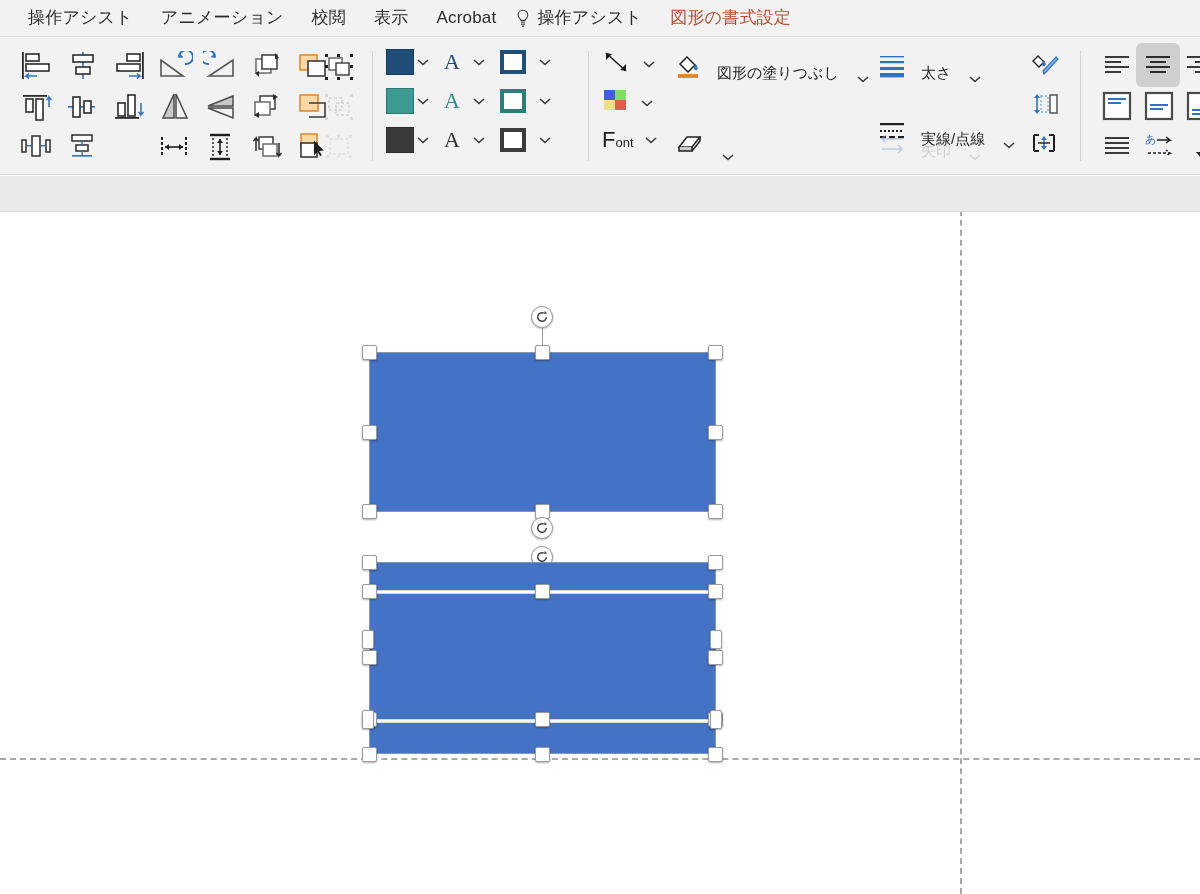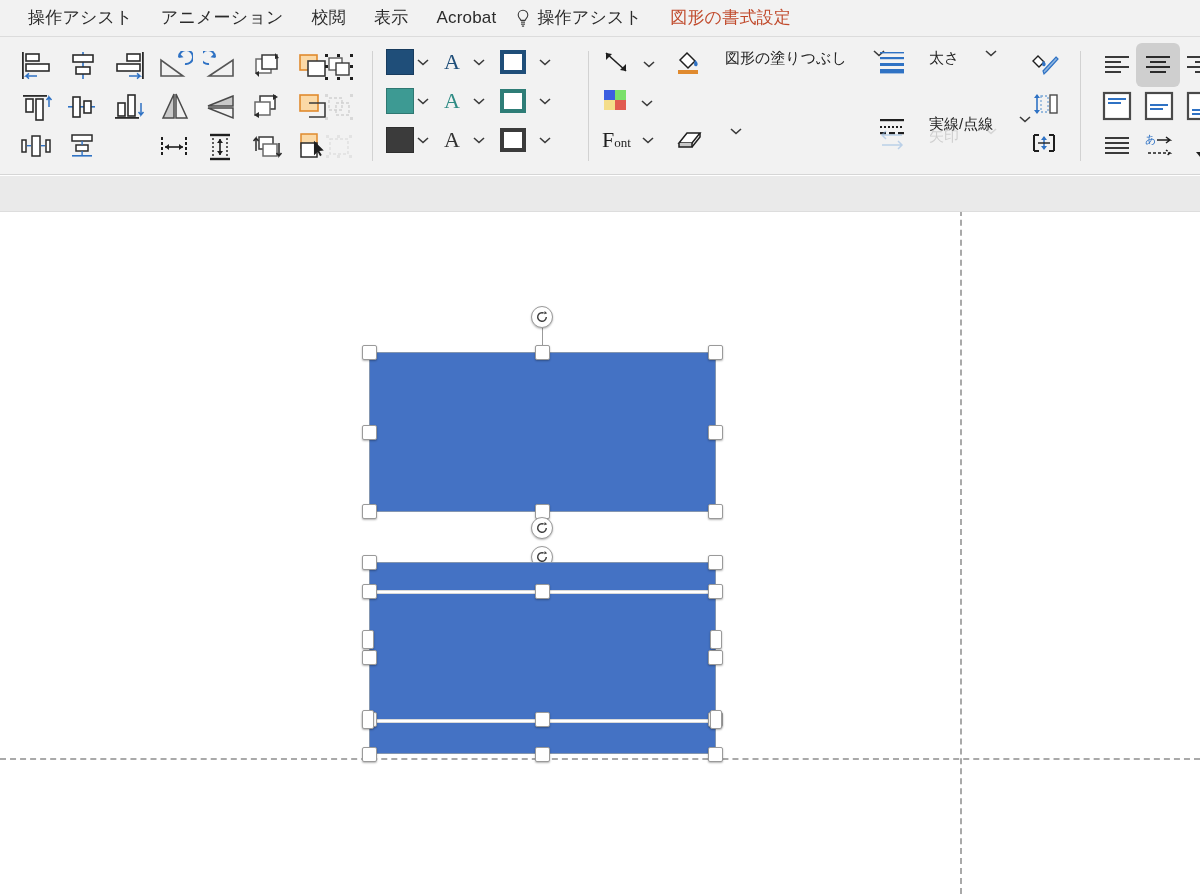--- a/index.html
+++ b/index.html
@@ -49,21 +49,21 @@
   .swatch { width: 28px; height: 26px; border:1px solid rgba(0,0,0,.22); }
   .chev { width: 18px; display:flex; align-items:center; justify-content:center; color:#3a3a3a; }
   .chev svg { display:block; }
   .aglyph { font-size: 22px; font-weight: 400; line-height: 1;
             font-family: "Liberation Serif", serif; }
   .obox { width: 26px; height: 24px; border:4px solid #1f3864; background:#fff; }
 
   .lbl { font-size: 15px; color:#222; white-space: nowrap; }
   .lbl.dim { color:#b4b4b4; }
 
-  .textrow { display:flex; align-items:flex-start; gap:23px; height: 34px; }
+  .textrow { display:flex; align-items:flex-end; gap:15px; height: 34px; }
 
   
   .strip {
     position:absolute; left:0; top: 176px; width:1200px; height: 36px;
     background: #eaeaea; border-bottom:1px solid #dddddd;
   }
   .canvas {
     position:absolute; left:0; top: 212px; width:1200px; height: 682px;
     background:#ffffff; overflow:hidden;
   }
@@ -410,21 +410,21 @@
             <rect x="13" y="12" width="11" height="10" fill="#e15b50"></rect>
           </svg>
         </span>
         <span class="chev" style="margin-left:8px;">
           <svg width="12" height="8" viewBox="0 0 12 8">
               <path d="M1 2 L6 6.5 L11 2" fill="none" stroke="#3a3a3a" stroke-width="1.6"></path>
             </svg>
         </span>
       </div>
       <div style="position:absolute;left:2px;top:90px;display:flex;align-items:center;">
-        <span style="font-family:Liberation Serif, serif;font-size:22px;color:#1f1f1f;">F<span style="font-size:13px;">ont</span></span>
+        <span style="font-family:Liberation Sans, sans-serif;font-size:22px;color:#1f1f1f;">F<span style="font-size:13px;">ont</span></span>
         <span class="chev" style="margin-left:8px;">
           <svg width="12" height="8" viewBox="0 0 12 8">
               <path d="M1 2 L6 6.5 L11 2" fill="none" stroke="#3a3a3a" stroke-width="1.6"></path>
             </svg>
         </span>
       </div>
     </div>
 
     <div class="rgroup" style="left:676px;width:190px;">
       <div class="textrow" style="position:absolute;left:0;top:12px;">

